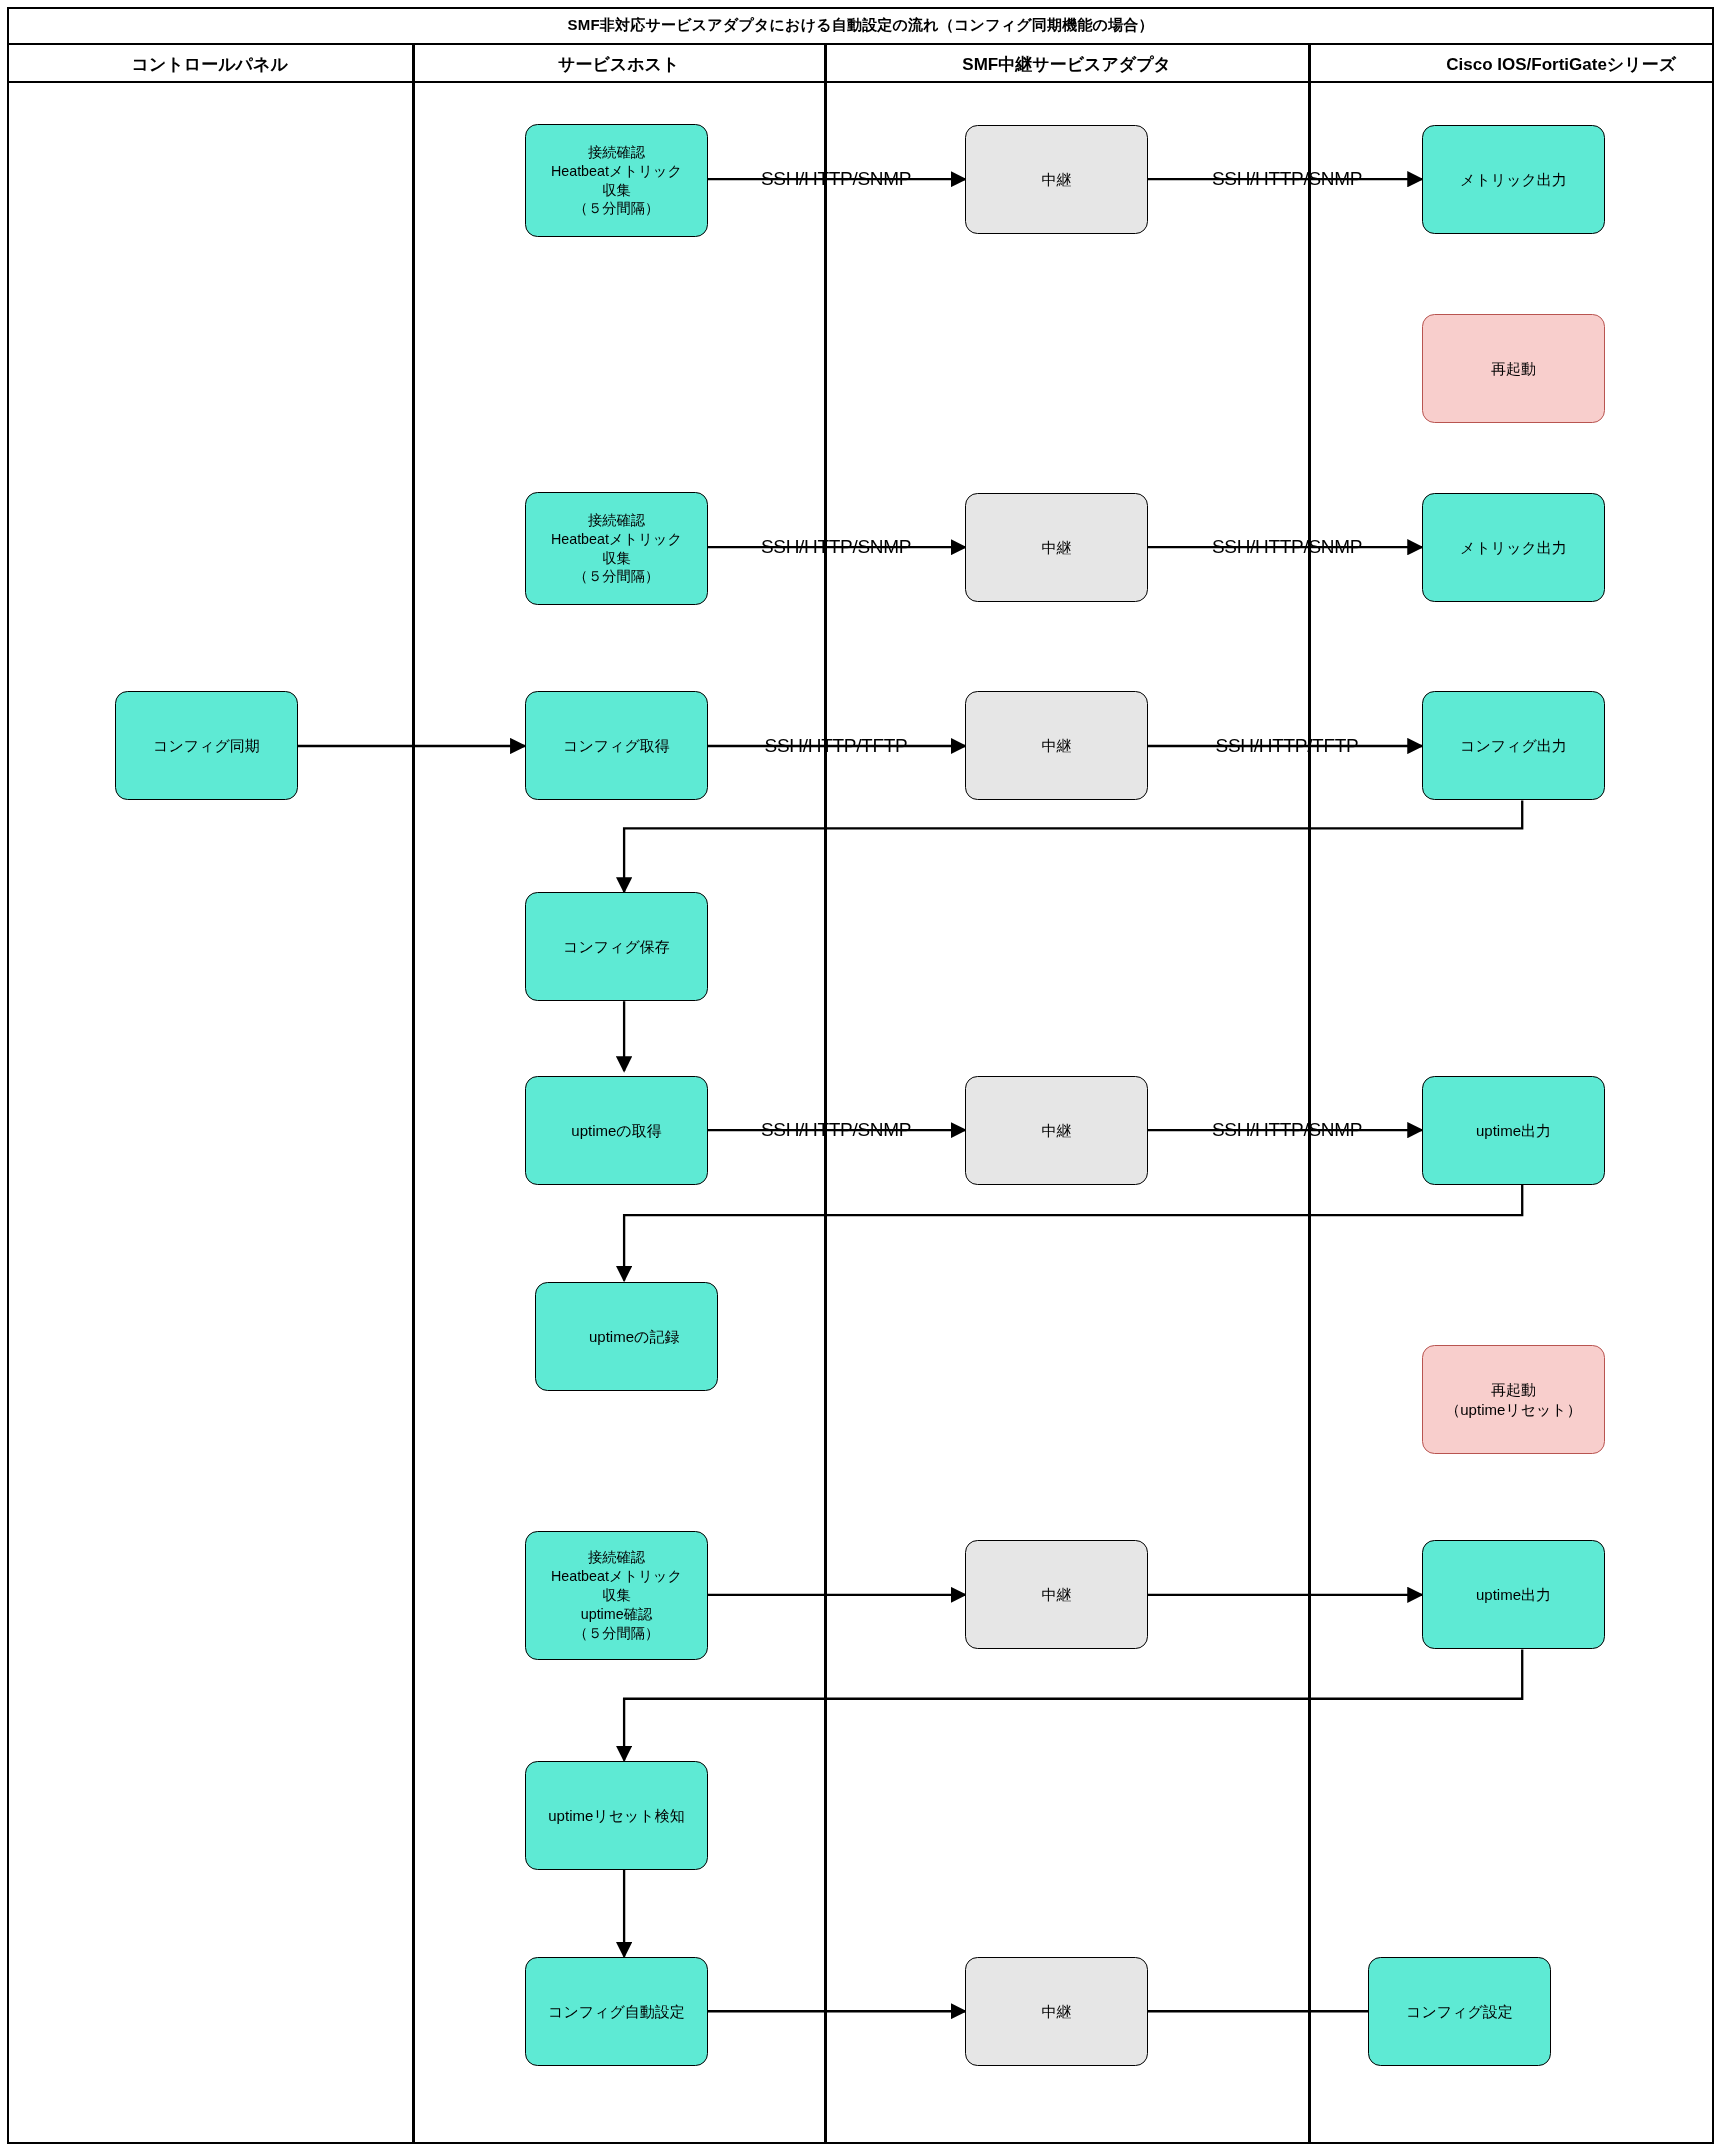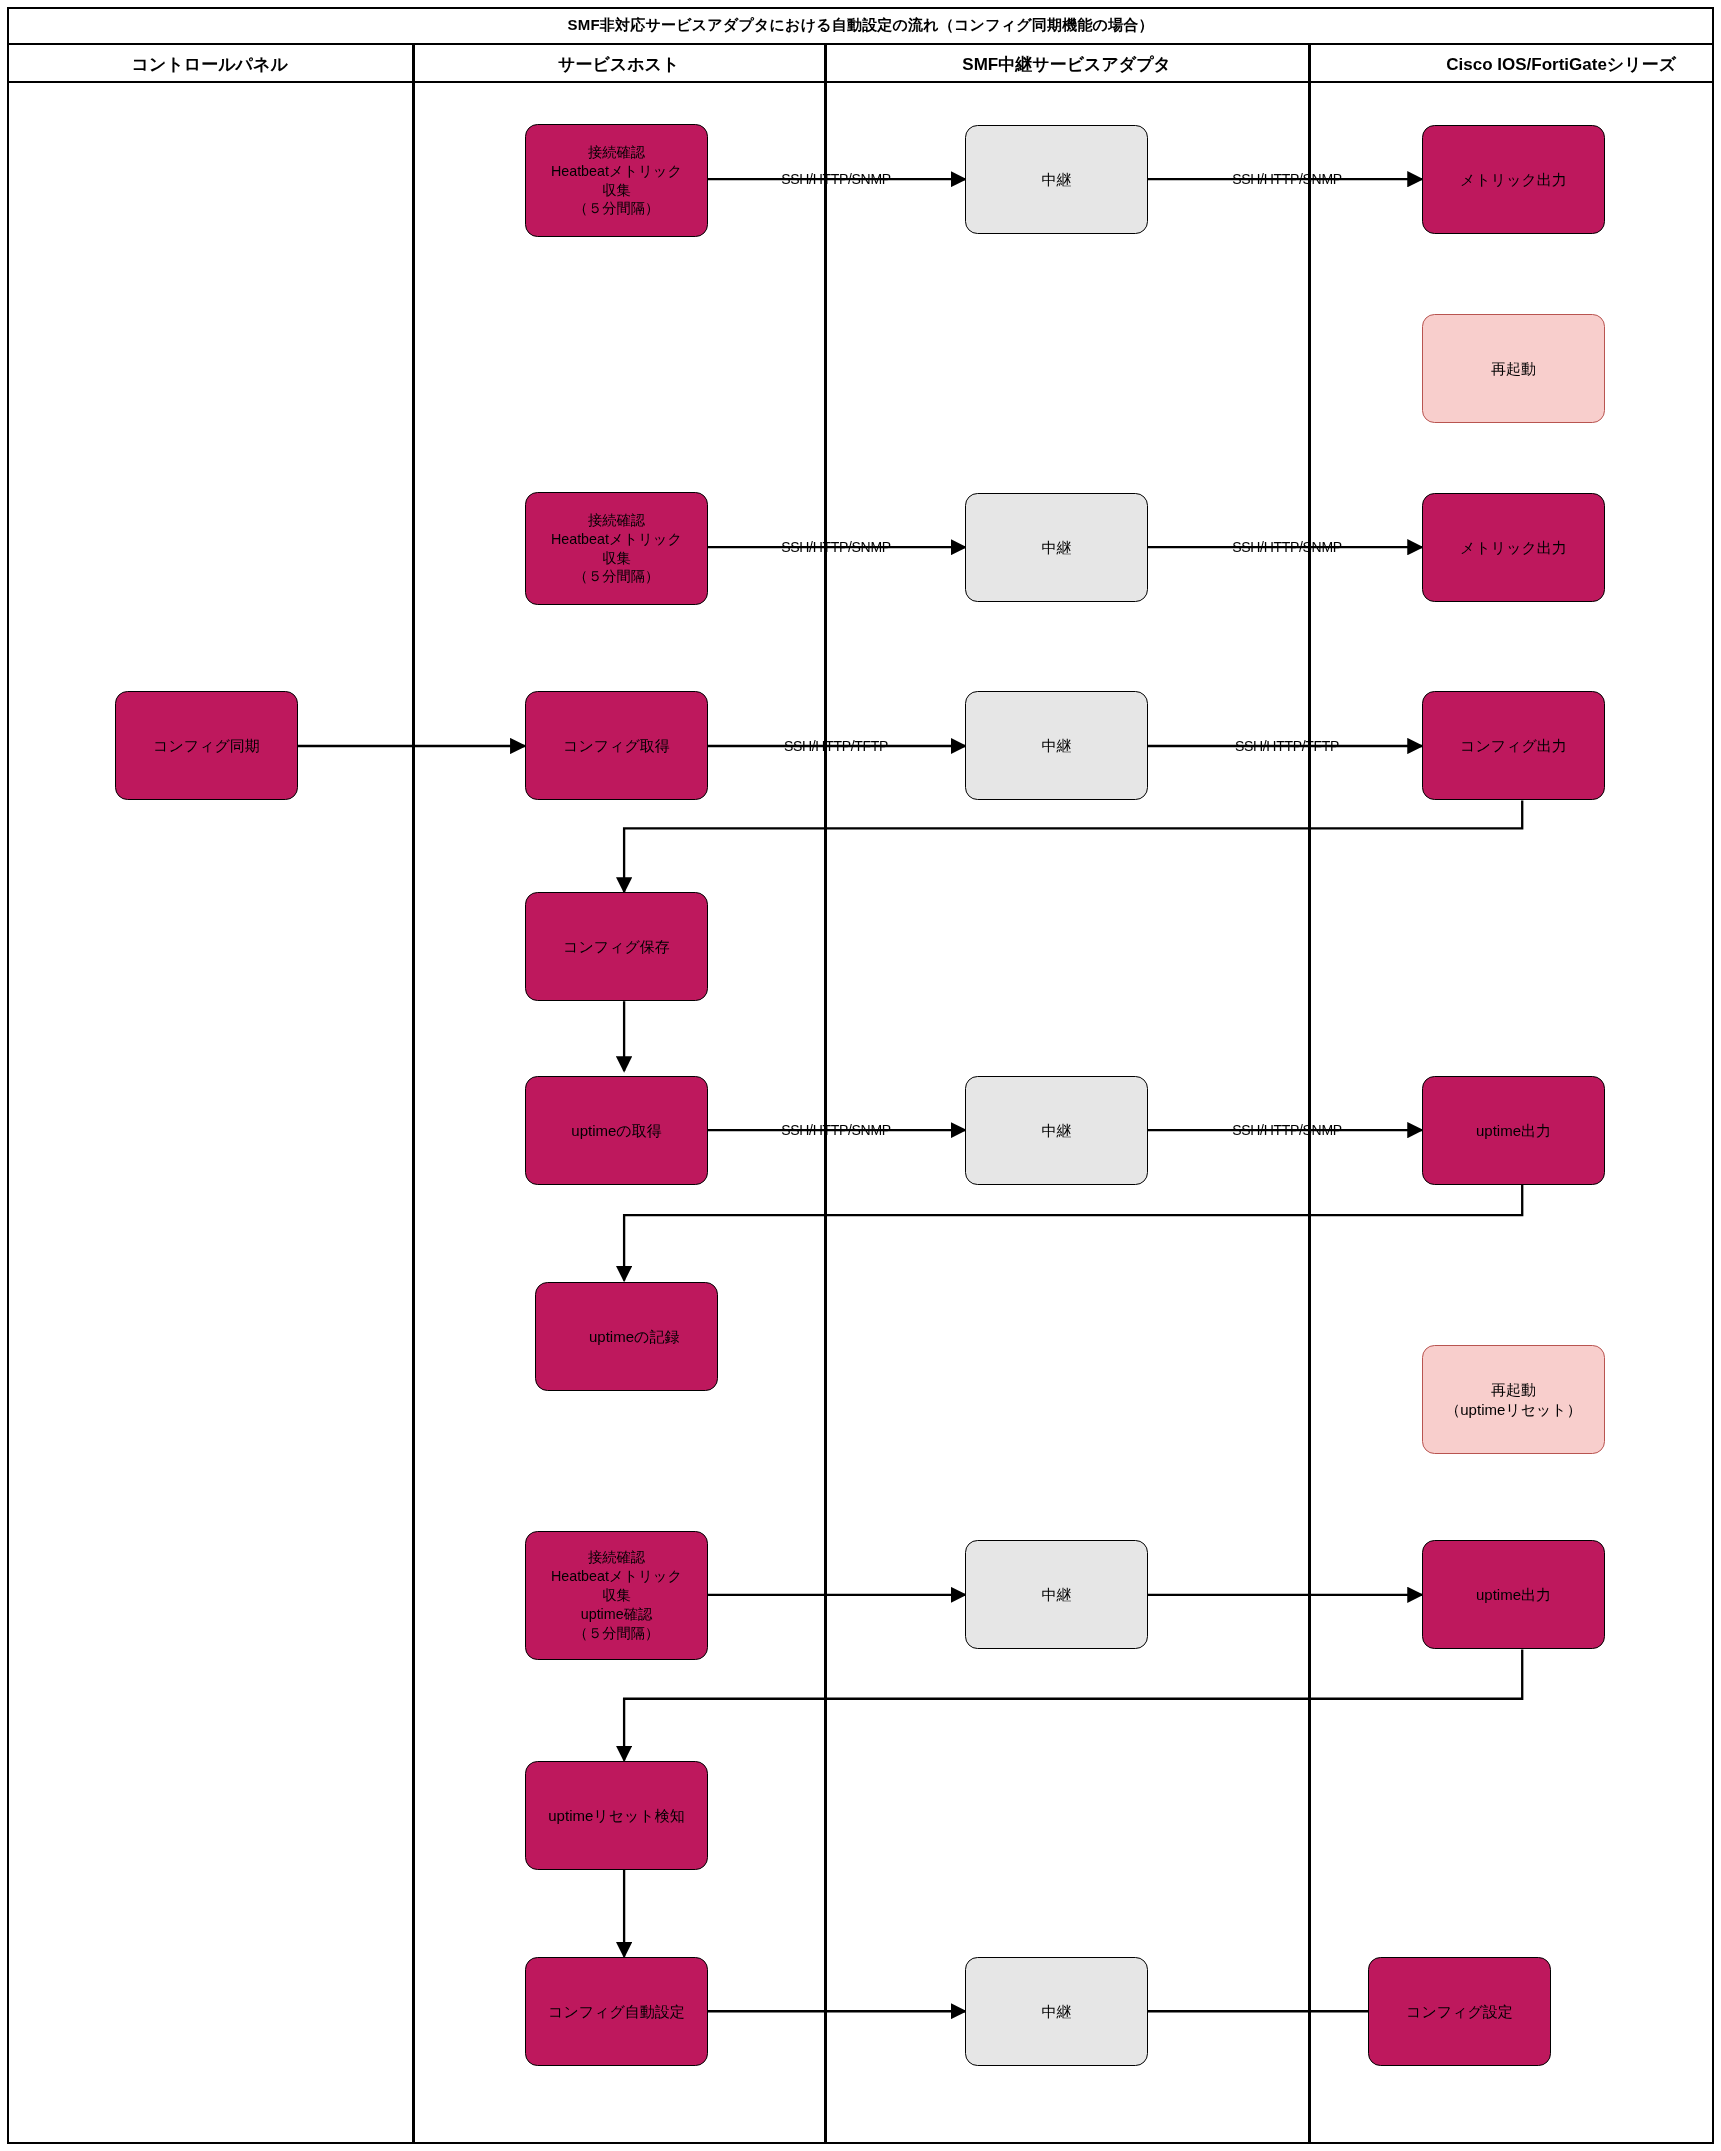--- a/index.html
+++ b/index.html
@@ -80,21 +80,21 @@
     width: 2.7px;
     height: 2099px;
     background: #000;
   }
   
   .node {
     position: absolute;
     box-sizing: border-box;
     border: 1.8px solid #000;
     border-radius: 12.5px;
-    background: #be185d;
+    background: #5eead4;
     display: flex;
     align-items: center;
     justify-content: center;
     text-align: center;
     color: #000;
     line-height: 1.32;
     padding: 1.8px 3.6px;
   }
   .node .txt { white-space: pre-line; }
   .node.relay {
@@ -102,21 +102,21 @@
   }
   .node.alert {
     background: #f8cecc;
     border-color: #b85450;
   }
   .fs16 { font-size: 14.3px; }
   .fs17 { font-size: 15px; }
   
   .elabel {
     position: absolute;
-    font-size: 14px;
+    font-size: 19px;
     color: #000;
     background: transparent;
     white-space: nowrap;
     transform: translate(-50%, -50%);
     letter-spacing: -0.3px;
   }
 </style>
 </head>
 <body>
 

